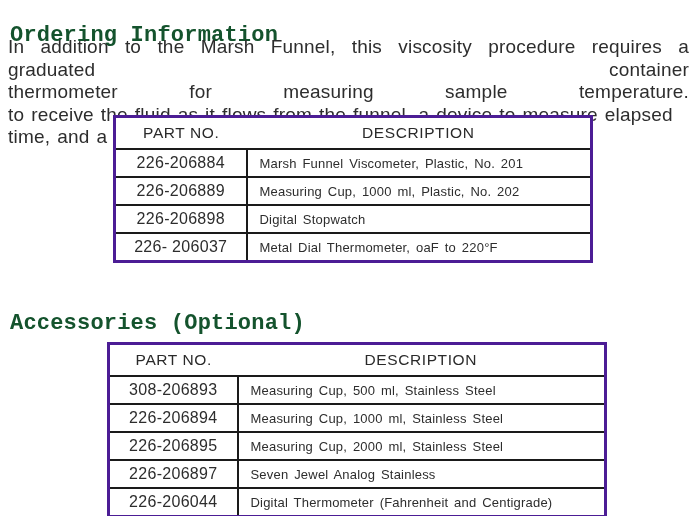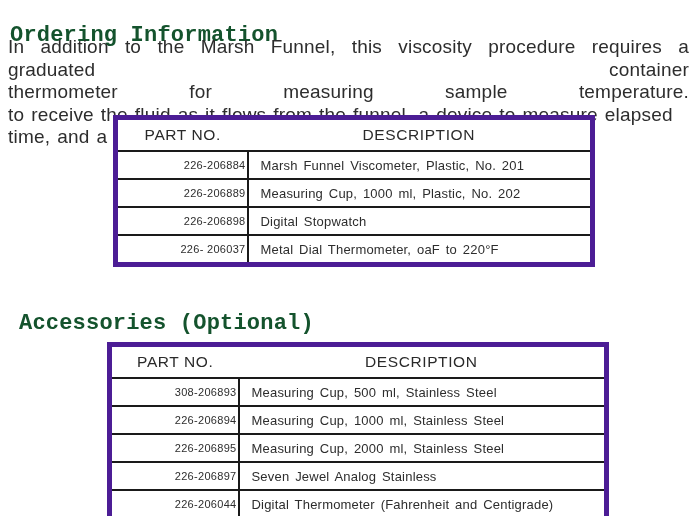--- a/index.html
+++ b/index.html
@@ -18,21 +18,21 @@
   .section-heading {
     position: absolute;
     font-size: 22px;
     font-weight: bold;
     letter-spacing: 0.2px;
     color: #14532d;
     white-space: nowrap;
     font-family: Liberation Mono, monospace;
   }
   #ordering-heading { left: 10px; top: 8px; }
-  #accessories-heading { left: 10px; top: 293px; margin-left: 9px; }
+  #accessories-heading { left: 10px; top: 293px; }
 
   #intro-paragraph {
     position: absolute;
     left: 8px;
     top: 36px;
     width: 681px;
     font-size: 19px;
     line-height: 22.5px;
     word-spacing: 1.5px;
     letter-spacing: 0.2px;
@@ -45,21 +45,21 @@
   .para-line:last-child {
     text-align: left;
     text-align-last: left;
   }
 
   table.parts-table {
     position: absolute;
     border-collapse: collapse;
     table-layout: fixed;
     background: #ffffff;
-    border: 5px solid #4c1d95;
+    border: 3px solid #4c1d95;
   }
   #ordering-table { left: 113px; top: 115px; width: 477px; }
   #accessories-table { left: 107px; top: 342px; width: 497px; }
 
   .parts-table th {
     border: 2px solid #1a1a1a;
     border-left: none;
     border-right: none;
     font-weight: normal;
     font-size: 15.5px;
@@ -72,22 +72,22 @@
   .parts-table td {
     border: 2px solid #1a1a1a;
     height: 24px;
     vertical-align: middle;
     font-size: 13px;
     color: #2d2d2d;
     overflow: hidden;
     white-space: nowrap;
   }
   .parts-table td.part-no {
-    text-align: right;
-    font-size: 11px;
+    text-align: center;
+    font-size: 16px;
     letter-spacing: 0.3px;
   }
   .parts-table td.description {
     text-align: left;
     padding-left: 12px;
     word-spacing: 2px;
     letter-spacing: 0.2px;
   }
 </style>
 </head>

